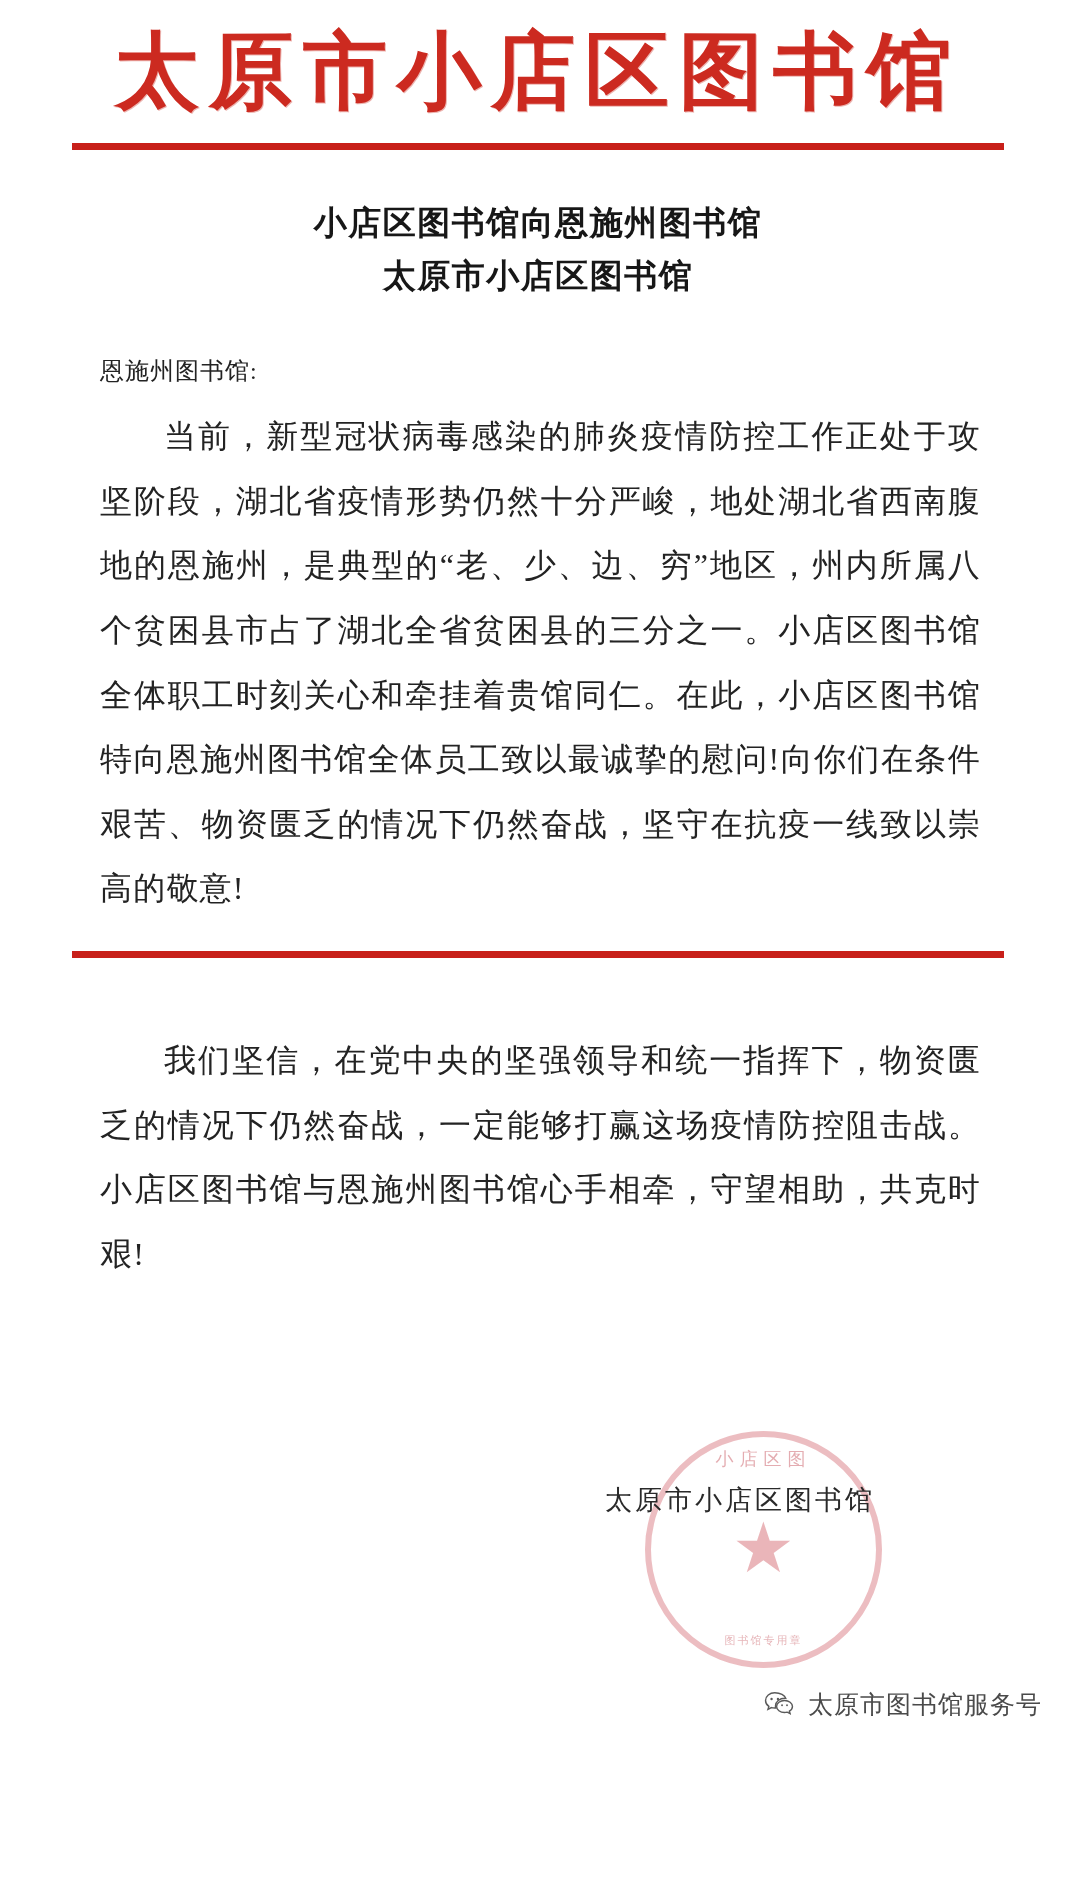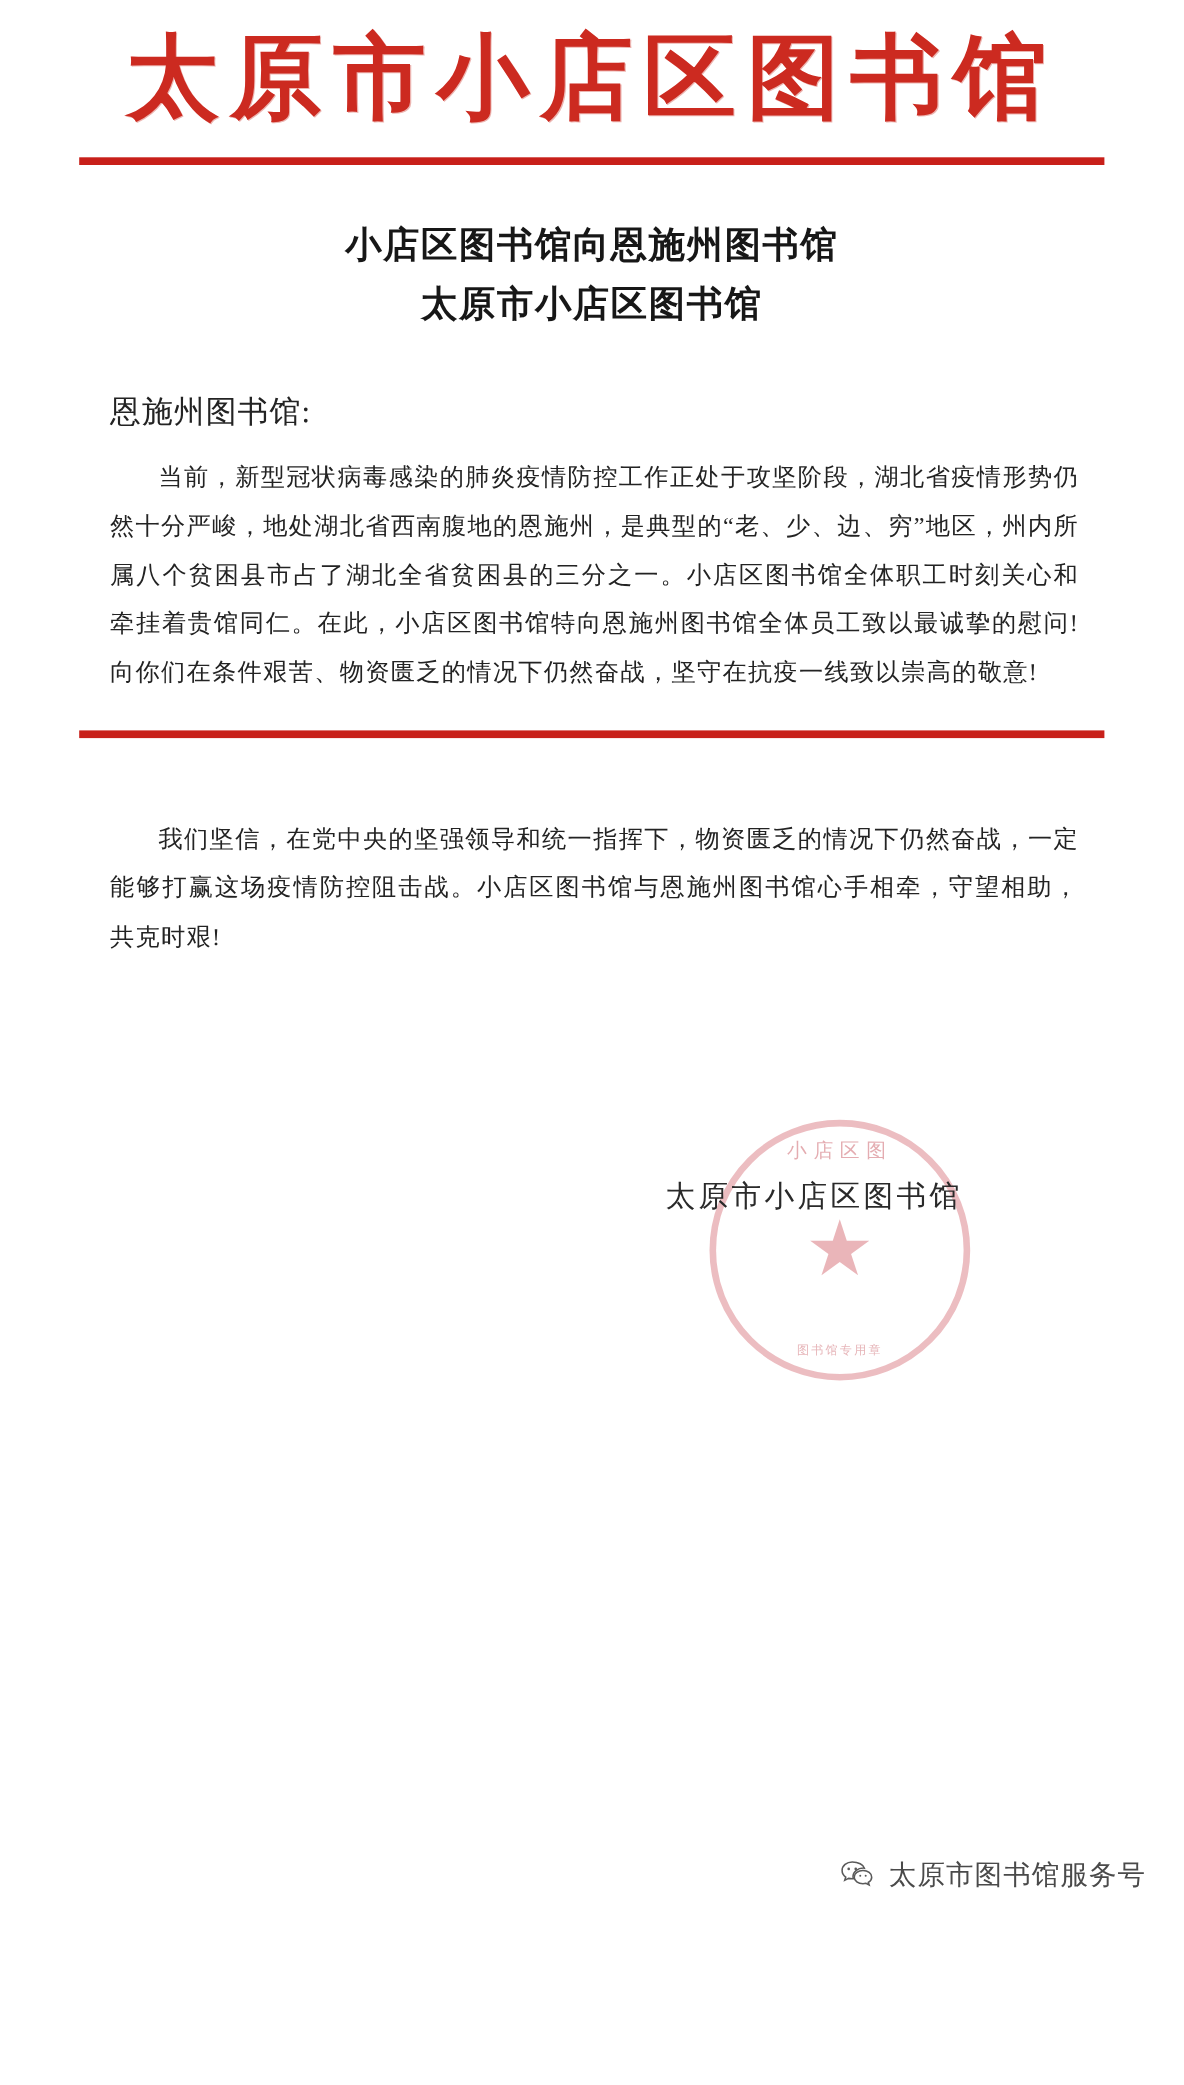--- a/index.html
+++ b/index.html
@@ -49,29 +49,29 @@
     line-height:1.62;
     color:#171717;
   }
   .doc-title div{white-space:nowrap;}
 
   
   .body-wrap{
     margin:46px 95px 0 100px;
   }
   .salutation{
-    font-size:28px;
+    font-size:24px;
     line-height:1.9;
     letter-spacing:1px;
     font-family:"Liberation Serif","DejaVu Serif",serif;
     color:#232323;
   }
   p.para{
     margin:10px 0 0 0;
-    font-size:22px;
+    font-size:32px;
     line-height:2.02;
     letter-spacing:1.2px;
     text-align:justify;
     text-align-last:left;
     text-indent:2em;
     color:#232323;
     font-family:"Liberation Serif","DejaVu Serif",serif;
   }
 
   

